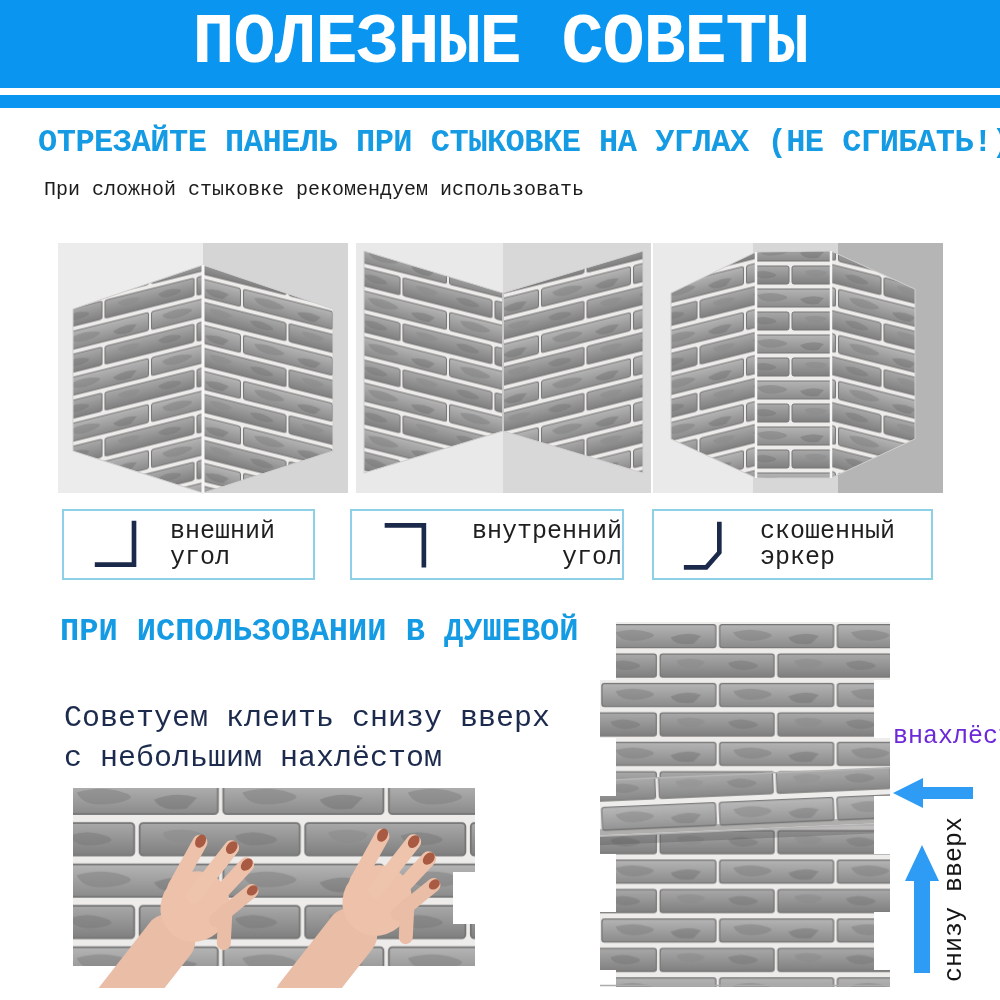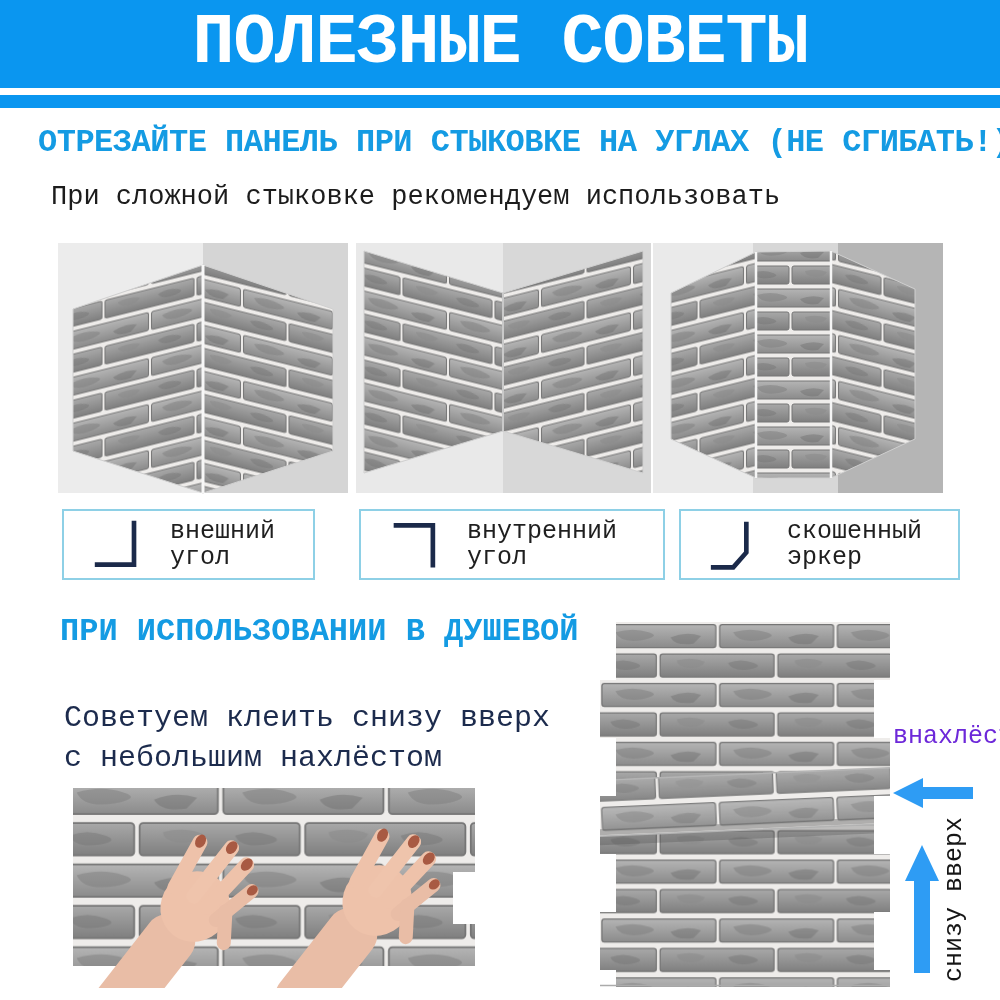--- a/index.html
+++ b/index.html
@@ -19,36 +19,36 @@
   .stripe-white{position:absolute;left:0;top:88px;width:1000px;height:7px;background:#ffffff;}
   .stripe-blue{position:absolute;left:0;top:95px;width:1000px;height:13px;background:var(--banner_blue,#0a96f0);}
 
   
   .h-corners{
     position:absolute;left:38px;top:124px;margin:0;
     font-size:32px;font-weight:bold;letter-spacing:-0.5px;white-space:nowrap;
     color:var(--heading_blue,#149be3);
   }
   .body-corners{
-    position:absolute;left:40px;top:167px;margin:11px;
-    font-size:27px;line-height:38px;color:var(--black_text,#1c1c1c);
+    position:absolute;left:40px;top:167px;margin:4px;
+    font-size:20px;line-height:38px;color:var(--black_text,#1c1c1c);
   }
   .figure{position:absolute;top:241px;}
   .fig1{left:58px;width:290px;height:255px;}
   .fig2{left:356px;width:295px;height:255px;}
   .fig3{left:653px;width:290px;height:255px;}
 
   .corner-box{
     position:absolute;top:509px;height:71px;box-sizing:border-box;
     border:2px solid var(--box_border,#8ed0e6);background:#fff;
     display:flex;align-items:center;padding-left:28px;
   }
   .cb1{left:62px;width:253px;}
-  .cb2{left:359px;width:306px;}
-  .cb3{left:652px;width:281px;margin-left:27px;}
+  .cb2{left:350px;width:274px;text-align:right;}
+  .cb3{left:652px;width:281px;}
   .corner-icon{width:56px;height:56px;flex:0 0 56px;margin-right:22px;}
   .corner-label{
     font-size:25px;line-height:26px;color:#1f1f1f;
   }
 
   
   .h-bath{
     position:absolute;left:60px;top:613px;margin:0;
     font-size:32px;font-weight:bold;line-height:37px;
     color:var(--heading_blue,#149be3);

